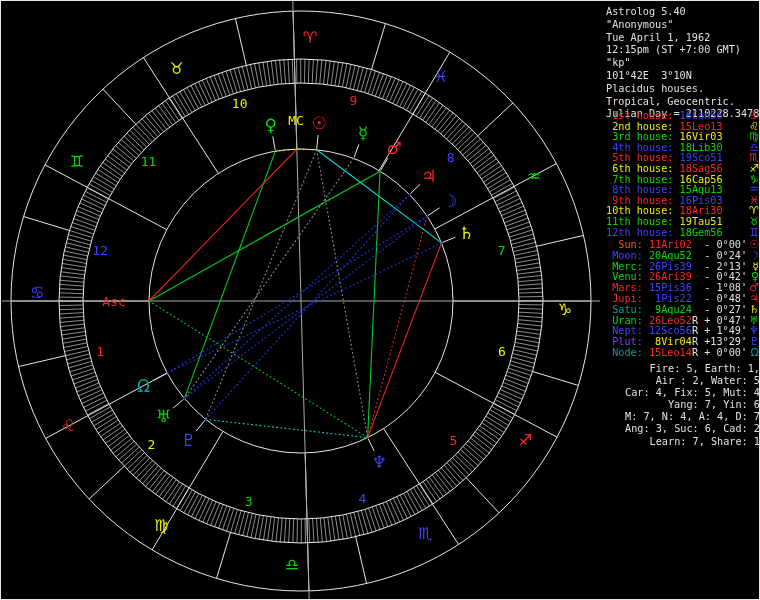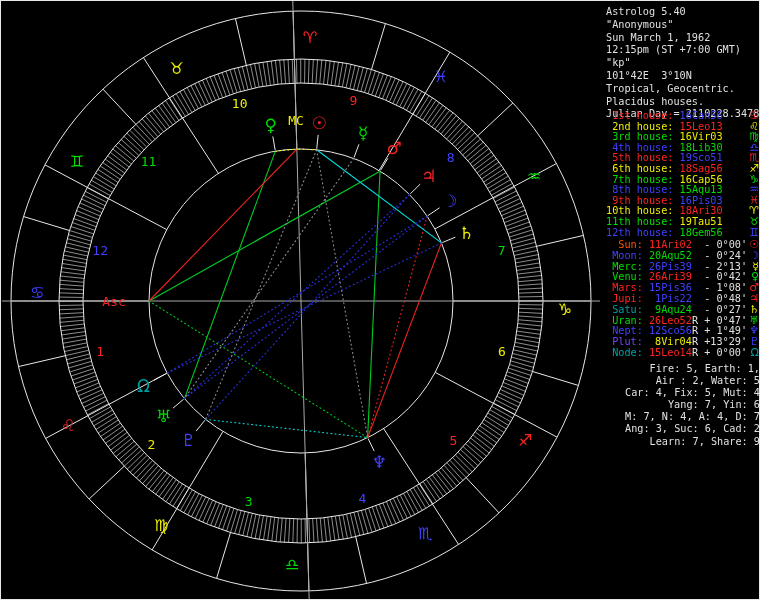--- a/index.html
+++ b/index.html
@@ -476,18 +476,18 @@
       <line x1="367.07078545872884" y1="437.51548908377254" x2="373.2079815137759" y2="450.0986057319609" stroke="#e8e8e8" stroke-width="1"></line>
       <text x="378.4684352752449" y="460.88413428755086" fill="#4040ff" font-size="17" font-family="&quot;DejaVu Sans&quot;, sans-serif" text-anchor="middle" dominant-baseline="central">♆</text>
       <line x1="203.99232736539946" y1="419.1281947957215" x2="195.20731156876934" y2="430.02881392735617" stroke="#e8e8e8" stroke-width="1"></line>
       <text x="187.6772980288007" y="439.3722017544716" fill="#4040ff" font-size="17" font-family="&quot;DejaVu Sans&quot;, sans-serif" text-anchor="middle" dominant-baseline="central">♇</text>
       <line x1="165.2869649130982" y1="372.53549598420875" x2="152.96028196396992" y2="379.1727309108684" stroke="#e8e8e8" stroke-width="1"></line>
       <text x="142.39455372185998" y="384.86178941943376" fill="#00a0a0" font-size="17" font-family="&quot;DejaVu Sans&quot;, sans-serif" text-anchor="middle" dominant-baseline="central">Ω</text>
       <text x="113" y="300" fill="#ee2222" font-size="13" font-family="&quot;DejaVu Sans Mono&quot;, monospace" text-anchor="middle" dominant-baseline="central">Asc</text>
       <text x="295.0503920948129" y="119.06768839816115" fill="#eeee00" font-size="13" font-family="&quot;DejaVu Sans Mono&quot;, monospace" text-anchor="middle" dominant-baseline="central">MC</text>
     </svg>
   <div id="panel">
-    <div id="hdr" class="blk"><div>Astrolog 5.40</div><div>"Anonymous"</div><div>Sun March 1, 1962</div><div>12:15pm (ST +7:00 GMT)</div><div>"kp"</div><div>101°42E  3°10N</div><div>Tropical, Geocentric.</div><div>Placidus houses.</div><div>Julian Day = 2110228.3478</div></div>
+    <div id="hdr" class="blk"><div>Astrolog 5.40</div><div>"Anonymous"</div><div>Tue April 1, 1962</div><div>12:15pm (ST +7:00 GMT)</div><div>"kp"</div><div>101°42E  3°10N</div><div>Placidus houses.</div><div>Tropical, Geocentric.</div><div>Julian Day = 2110228.3478</div></div>
     <div id="houses" class="blk"><div class="row"><span style="color: rgb(255, 34, 34);"> 1st house: </span><span style="color: rgb(64, 64, 255);">16Can56</span><span class="g" style="color: rgb(255, 34, 34);">♋</span></div><div class="row"><span style="color: rgb(238, 238, 0);"> 2nd house: </span><span style="color: rgb(255, 34, 34);">15Leo13</span><span class="g" style="color: rgb(238, 238, 0);">♌</span></div><div class="row"><span style="color: rgb(0, 221, 0);"> 3rd house: </span><span style="color: rgb(238, 238, 0);">16Vir03</span><span class="g" style="color: rgb(0, 221, 0);">♍</span></div><div class="row"><span style="color: rgb(64, 64, 255);"> 4th house: </span><span style="color: rgb(0, 221, 0);">18Lib30</span><span class="g" style="color: rgb(64, 64, 255);">♎</span></div><div class="row"><span style="color: rgb(255, 34, 34);"> 5th house: </span><span style="color: rgb(64, 64, 255);">19Sco51</span><span class="g" style="color: rgb(255, 34, 34);">♏</span></div><div class="row"><span style="color: rgb(238, 238, 0);"> 6th house: </span><span style="color: rgb(255, 34, 34);">18Sag56</span><span class="g" style="color: rgb(238, 238, 0);">♐</span></div><div class="row"><span style="color: rgb(0, 221, 0);"> 7th house: </span><span style="color: rgb(238, 238, 0);">16Cap56</span><span class="g" style="color: rgb(0, 221, 0);">♑</span></div><div class="row"><span style="color: rgb(64, 64, 255);"> 8th house: </span><span style="color: rgb(0, 221, 0);">15Aqu13</span><span class="g" style="color: rgb(64, 64, 255);">♒</span></div><div class="row"><span style="color: rgb(255, 34, 34);"> 9th house: </span><span style="color: rgb(64, 64, 255);">16Pis03</span><span class="g" style="color: rgb(255, 34, 34);">♓</span></div><div class="row"><span style="color: rgb(238, 238, 0);">10th house: </span><span style="color: rgb(255, 34, 34);">18Ari30</span><span class="g" style="color: rgb(238, 238, 0);">♈</span></div><div class="row"><span style="color: rgb(0, 221, 0);">11th house: </span><span style="color: rgb(238, 238, 0);">19Tau51</span><span class="g" style="color: rgb(0, 221, 0);">♉</span></div><div class="row"><span style="color: rgb(64, 64, 255);">12th house: </span><span style="color: rgb(0, 221, 0);">18Gem56</span><span class="g" style="color: rgb(64, 64, 255);">♊</span></div></div>
     <div id="planets" class="blk"><div class="row"><span style="color: rgb(255, 85, 0);">  Sun:</span><span style="color: rgb(255, 34, 34);"> 11Ari02</span><span class="wht"> </span><span class="wht"> - 0°00'</span><span class="g" style="color: rgb(255, 34, 34);">☉</span></div><div class="row"><span style="color: rgb(64, 64, 255);"> Moon:</span><span style="color: rgb(0, 221, 0);"> 20Aqu52</span><span class="wht"> </span><span class="wht"> - 0°24'</span><span class="g" style="color: rgb(64, 64, 255);">☽</span></div><div class="row"><span style="color: rgb(0, 221, 0);"> Merc:</span><span style="color: rgb(64, 64, 255);"> 26Pis39</span><span class="wht"> </span><span class="wht"> - 2°13'</span><span class="g" style="color: rgb(238, 238, 0);">☿</span></div><div class="row"><span style="color: rgb(0, 221, 0);"> Venu:</span><span style="color: rgb(255, 34, 34);"> 26Ari39</span><span class="wht"> </span><span class="wht"> - 0°42'</span><span class="g" style="color: rgb(0, 221, 0);">♀</span></div><div class="row"><span style="color: rgb(255, 34, 34);"> Mars:</span><span style="color: rgb(64, 64, 255);"> 15Pis36</span><span class="wht"> </span><span class="wht"> - 1°08'</span><span class="g" style="color: rgb(255, 34, 34);">♂</span></div><div class="row"><span style="color: rgb(255, 34, 34);"> Jupi:</span><span style="color: rgb(64, 64, 255);">  1Pis22</span><span class="wht"> </span><span class="wht"> - 0°48'</span><span class="g" style="color: rgb(255, 34, 34);">♃</span></div><div class="row"><span style="color: rgb(0, 160, 160);"> Satu:</span><span style="color: rgb(0, 221, 0);">  9Aqu24</span><span class="wht"> </span><span class="wht"> - 0°27'</span><span class="g" style="color: rgb(238, 238, 0);">♄</span></div><div class="row"><span style="color: rgb(0, 221, 0);"> Uran:</span><span style="color: rgb(255, 34, 34);"> 26Leo52</span><span class="wht">R</span><span class="wht"> + 0°47'</span><span class="g" style="color: rgb(0, 221, 0);">♅</span></div><div class="row"><span style="color: rgb(64, 64, 255);"> Nept:</span><span style="color: rgb(64, 64, 255);"> 12Sco56</span><span class="wht">R</span><span class="wht"> + 1°49'</span><span class="g" style="color: rgb(64, 64, 255);">♆</span></div><div class="row"><span style="color: rgb(119, 68, 255);"> Plut:</span><span style="color: rgb(238, 238, 0);">  8Vir04</span><span class="wht">R</span><span class="wht"> +13°29'</span><span class="g" style="color: rgb(64, 64, 255);">♇</span></div><div class="row"><span style="color: rgb(0, 160, 160);"> Node:</span><span style="color: rgb(255, 34, 34);"> 15Leo14</span><span class="wht">R</span><span class="wht"> + 0°00'</span><span class="g" style="color: rgb(0, 160, 160);">Ω</span></div></div>
-    <div id="stats" class="blk"><div>Fire: 5, Earth: 1,</div><div>Air : 2, Water: 5</div><div>Car: 4, Fix: 5, Mut: 4</div><div>Yang: 7, Yin: 6</div><div>M: 7, N: 4, A: 4, D: 7</div><div>Ang: 3, Suc: 6, Cad: 2</div><div>Learn: 7, Share: 9</div></div>
+    <div id="stats" class="blk"><div>Fire: 5, Earth: 1,</div><div>Air : 2, Water: 5</div><div>Car: 4, Fix: 5, Mut: 4</div><div>Yang: 7, Yin: 6</div><div>M: 7, N: 4, A: 4, D: 7</div><div>Ang: 3, Suc: 6, Cad: 2</div><div>Learn: 7, Share: 1</div></div>
   </div>
 </div>
 
 </body></html>

